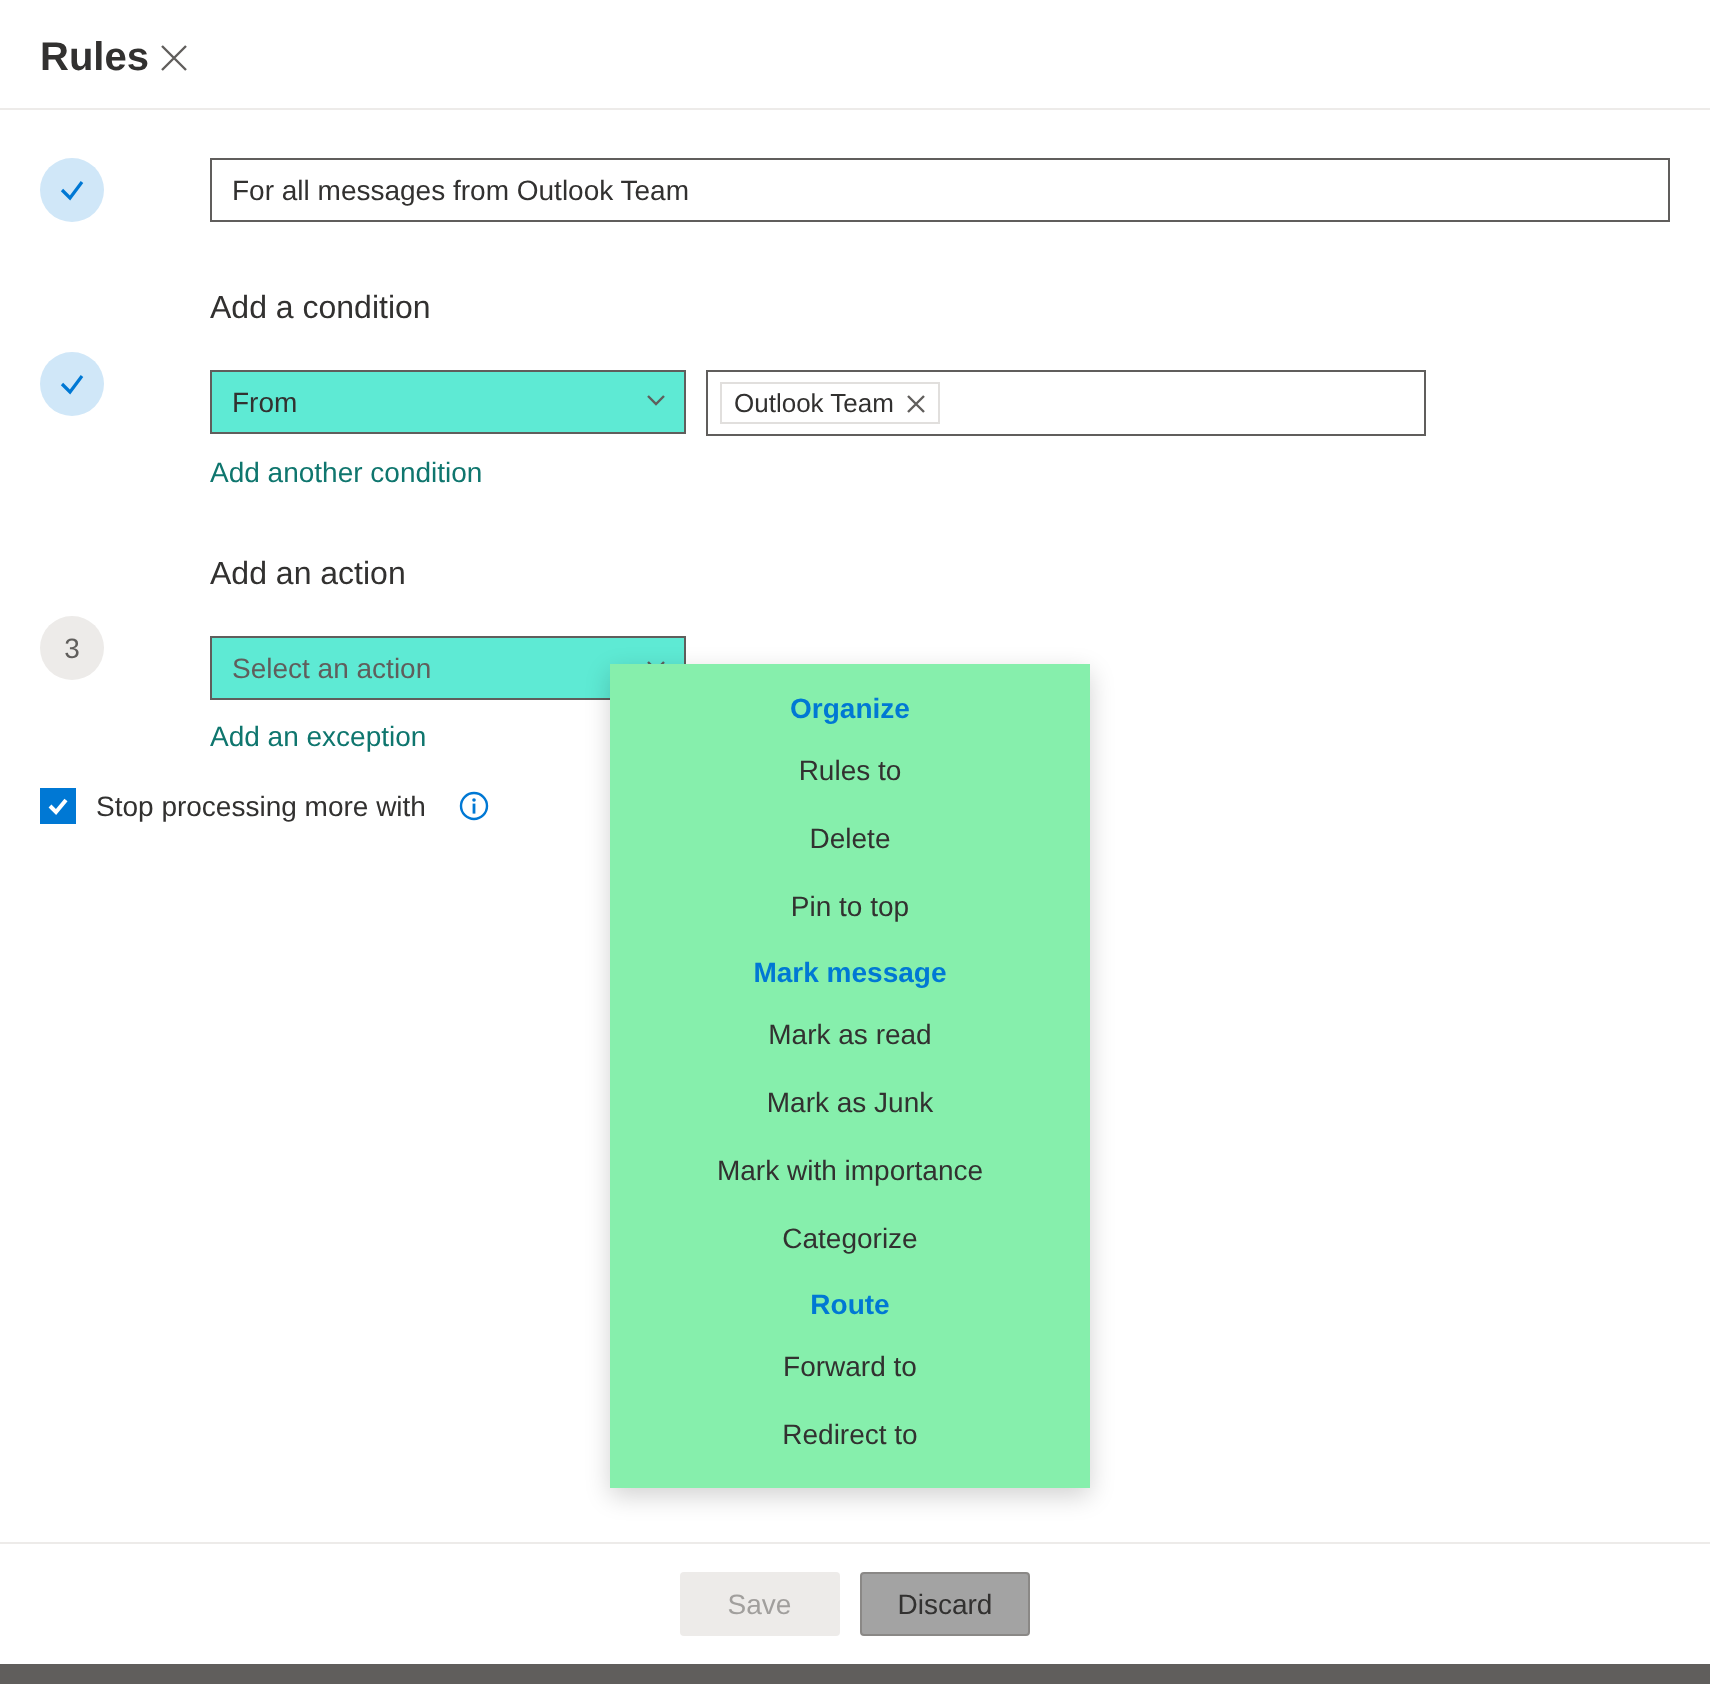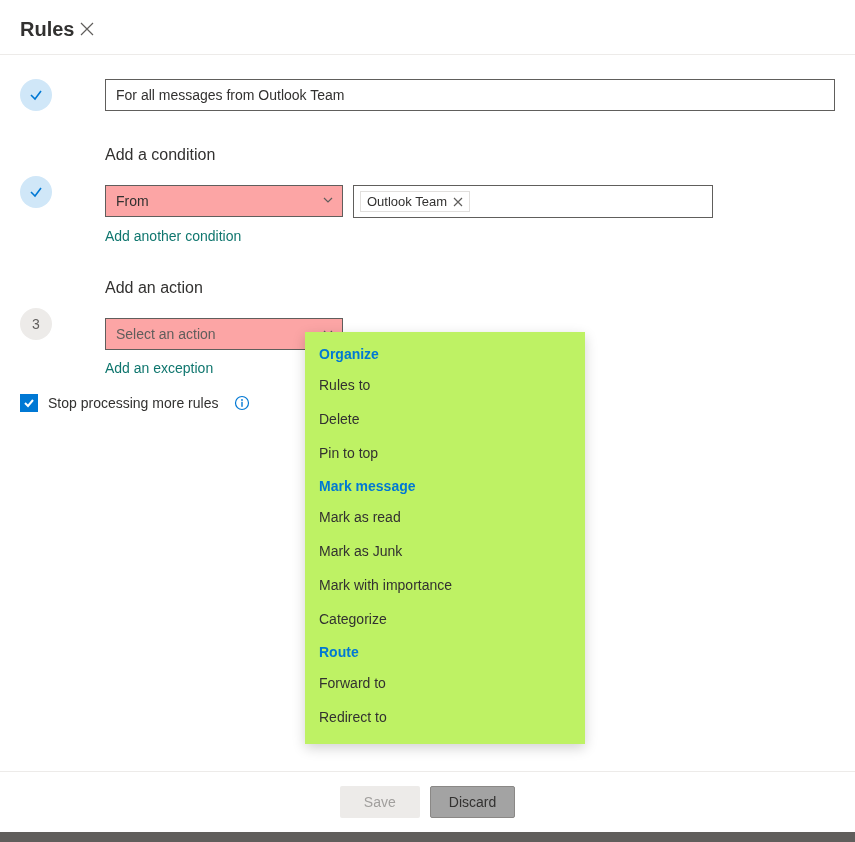--- a/index.html
+++ b/index.html
@@ -86,21 +86,21 @@
   .cond-line {
     display: flex;
     gap: 10px;
     margin-bottom: 10px;
   }
   .select-control {
     position: relative;
     width: 238px;
     height: 32px;
     border: 1px solid #605e5c;
-    background: #fca5a5;
+    background: #5eead4;
     display: flex;
     align-items: center;
     padding: 0 10px;
     cursor: pointer;
     font-size: 14px;
     color: #323130;
   }
   .select-control.placeholder { color: #605e5c; }
   .select-control .chev {
     position: absolute;
@@ -166,25 +166,26 @@
   }
   .info-icon {
     color: #0078d4;
     display: inline-flex;
     margin-left: 6px;
   }
   .dropdown {
     position: absolute;
     left: 305px;
     top: 332px;
-    width: 280px;
-    background: #bef264;
+    width: 240px;
+    background: #86efac;
     box-shadow: 0 4px 12px rgba(0,0,0,0.18);
     padding: 6px 0 10px 0;
     z-index: 10;
+    text-align: center;
   }
   .dropdown .group-header {
     padding: 8px 14px 6px 14px;
     color: #0078d4;
     font-weight: 600;
     font-size: 14px;
   }
   .dropdown .menu-item {
     padding: 9px 14px;
     font-size: 14px;
@@ -304,21 +305,21 @@
       <button class="link-btn">Add an exception</button>
     </div>
   </div>
 
   <div class="stop-row">
     <button class="checkbox" aria-checked="true">
       <svg width="12" height="12" viewBox="0 0 12 12">
           <path d="M2 6 L5 9 L10 3" stroke="#fff" stroke-width="2" fill="none"></path>
         </svg>
     </button>
-    <span>Stop processing more rules</span>
+    <span>Stop processing more with</span>
     <span class="info-icon">
       <svg width="16" height="16" viewBox="0 0 16 16">
           <circle cx="8" cy="8" r="6.5" stroke="currentColor" stroke-width="1.2" fill="none"></circle>
           <circle cx="8" cy="5" r="0.9" fill="currentColor"></circle>
           <rect x="7.3" y="6.8" width="1.4" height="5" fill="currentColor"></rect>
         </svg>
     </span>
   </div>
 
 </div>

